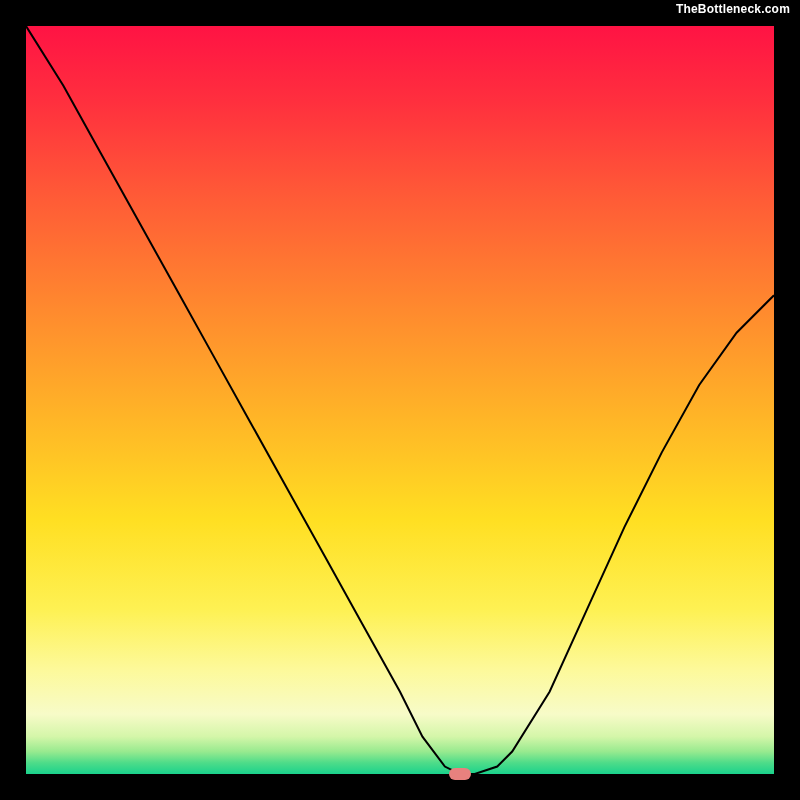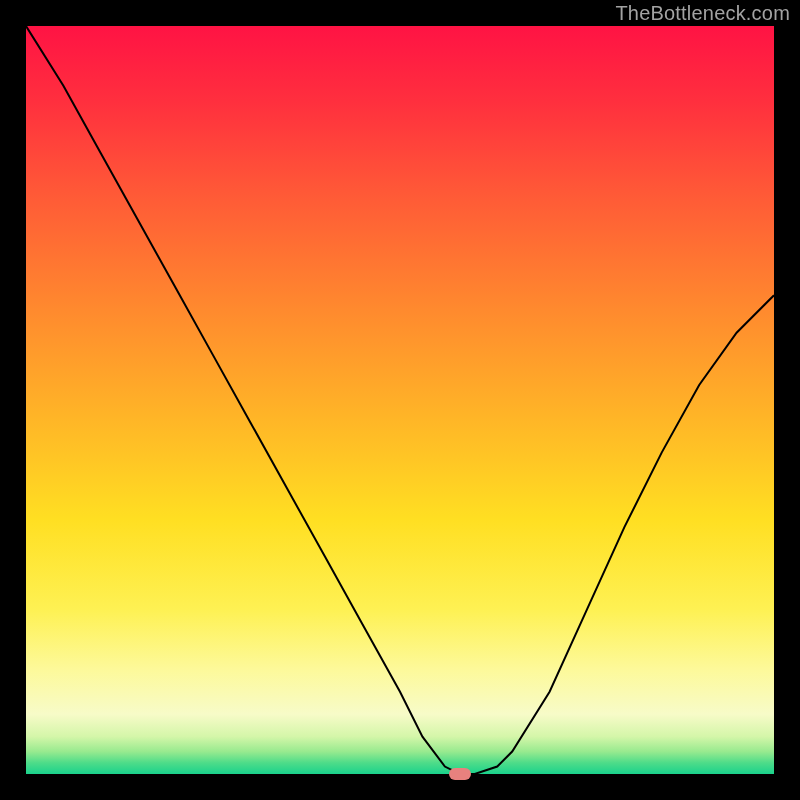--- a/index.html
+++ b/index.html
@@ -14,23 +14,23 @@
   .frame {
     position: relative;
     width: 800px;
     height: 800px;
     background: #000;
   }
   .watermark {
     position: absolute;
     top: 2px;
     right: 10px;
-    color: #a3a3a3;
-    font-size: 20px;
-    font-weight: 400;
+    color: #ffffff;
+    font-size: 12px;
+    font-weight: 700;
     letter-spacing: 0.2px;
     z-index: 10;
   }
   .plot-area {
     position: absolute;
     left: 26px;
     top: 26px;
     width: 748px;
     height: 748px;
   }

